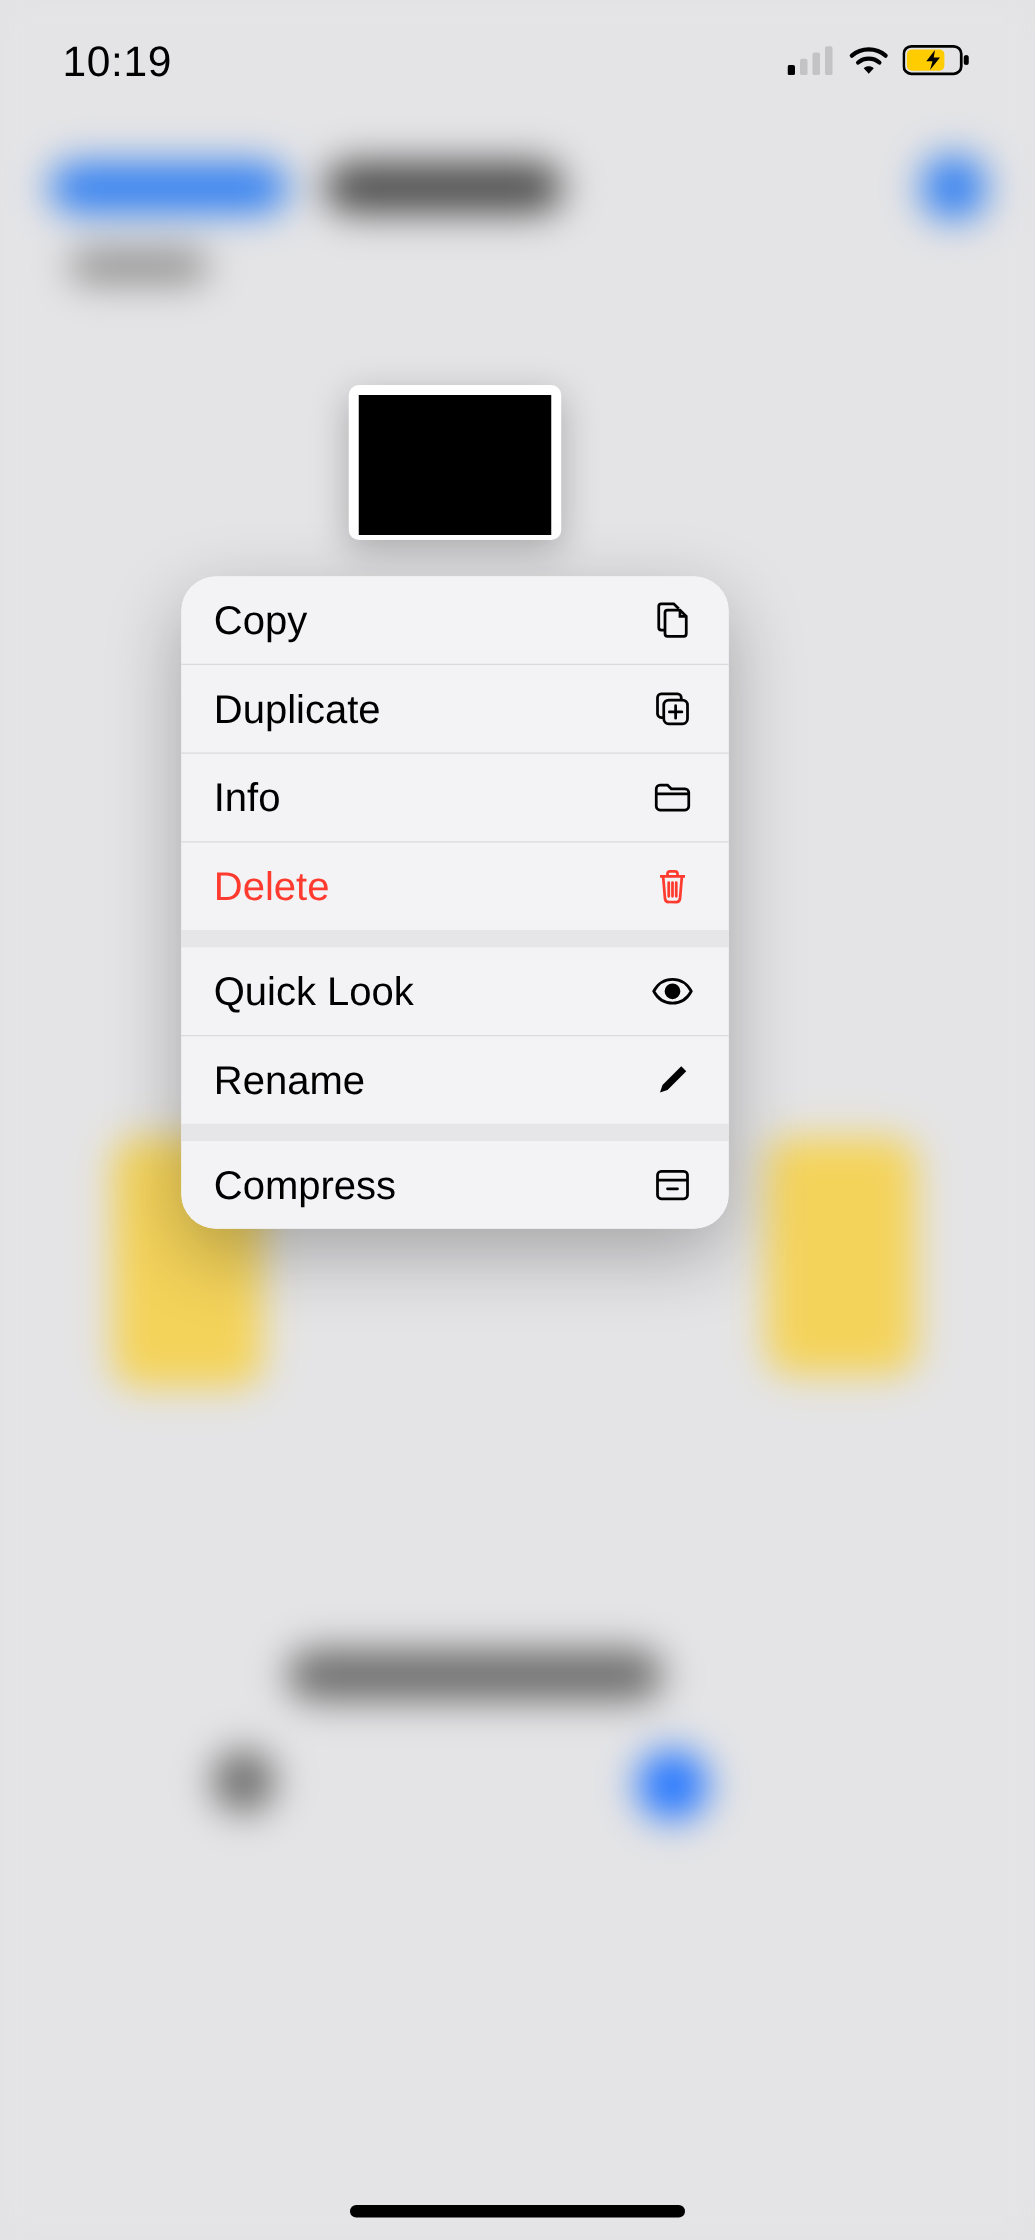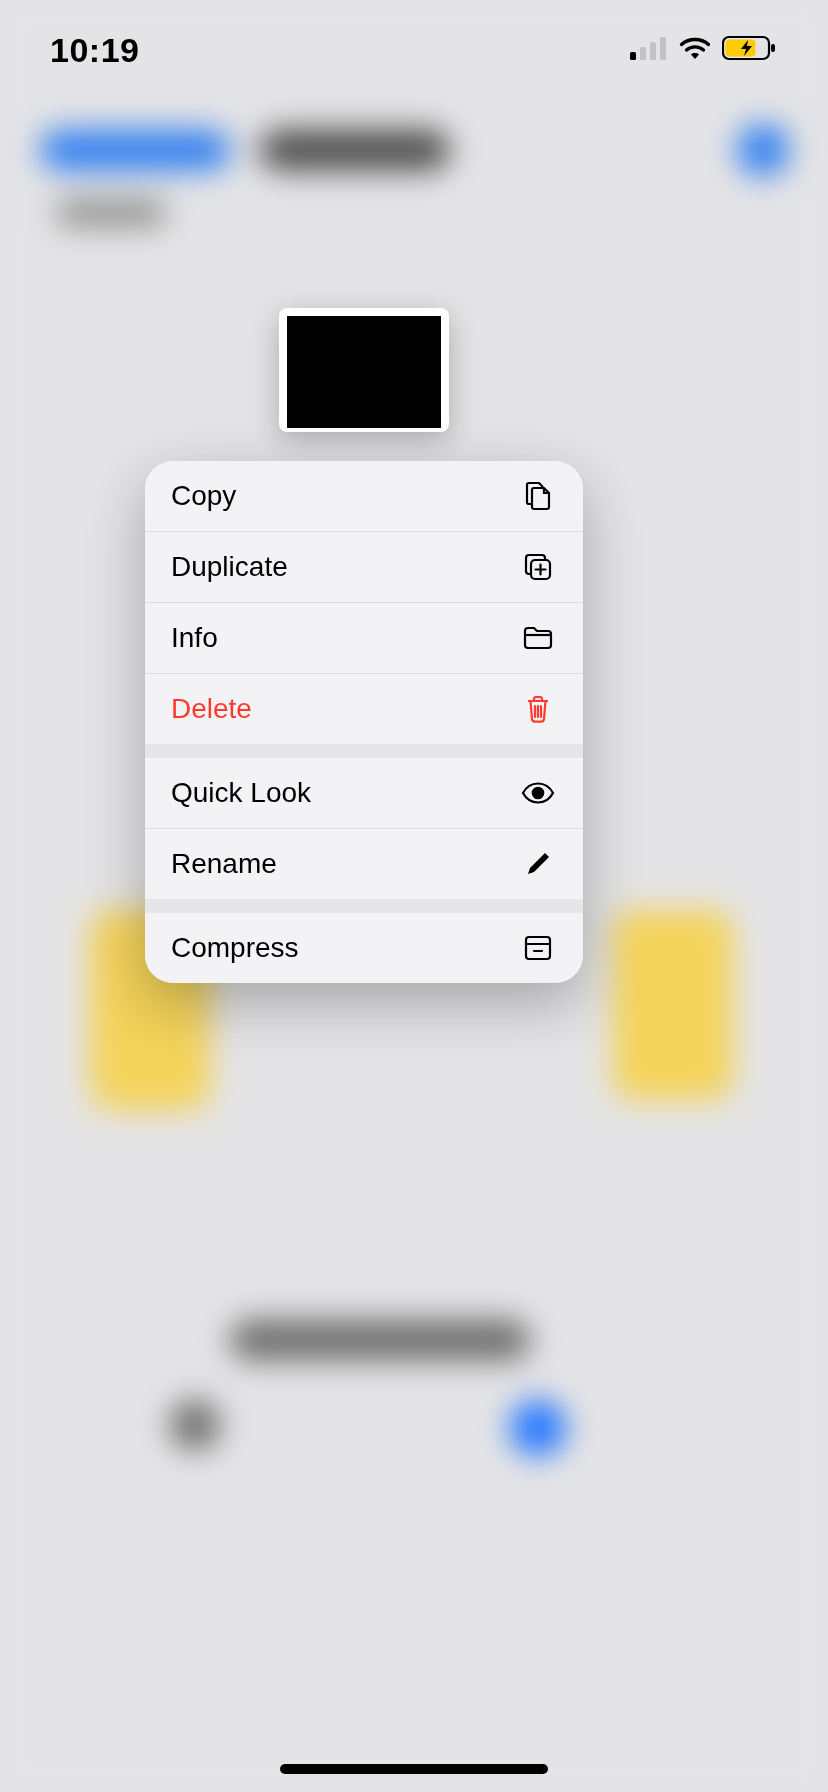--- a/index.html
+++ b/index.html
@@ -1,30 +1,30 @@
 <!DOCTYPE html>
 <html><head>
 <meta charset="utf-8">
 <style>
   html,body{margin:0;padding:0;width:828px;height:1792px;font-family:-apple-system,"SF Pro Text","Helvetica Neue",Arial,sans-serif;background:#e3e3e5;overflow:hidden;-webkit-font-smoothing:antialiased}
   
   .bg{position:absolute;inset:0;background:#e4e4e6;filter:blur(12px)}
   .bg .smudge{position:absolute;border-radius:20px;filter:blur(10px)}
   
-  .status{position:absolute;top:0;left:0;right:0;height:100px;display:flex;align-items:center;justify-content:space-between;padding:0 50px;z-index:10;font-weight:700}
+  .status{position:absolute;top:0;left:0;right:0;height:100px;display:flex;align-items:center;justify-content:space-between;padding:0 50px;z-index:10;font-weight:400}
   .status .time{font-size:34px;letter-spacing:0.5px;color:#000}
   .status .right{display:flex;align-items:center;gap:10px}
   
   .preview{position:absolute;left:279px;top:308px;width:170px;height:124px;background:#fff;border-radius:8px;box-shadow:0 8px 30px rgba(0,0,0,.25);padding:8px 8px 4px 8px;box-sizing:border-box;z-index:20}
   .preview .inner{width:100%;height:100%;background:#000}
   
   .menu{position:absolute;left:145px;top:461px;width:438px;border-radius:28px;background:#f1f1f3;box-shadow:0 20px 60px rgba(0,0,0,.28);overflow:hidden;z-index:20}
   .group{background:#f3f3f5}
   .gap{height:14px;background:#e6e6e8}
-  .row{display:flex;align-items:center;justify-content:space-between;height:70px;padding:0 28px 0 26px;font-size:28px;color:#000;border-top:1px solid rgba(0,0,0,.10)}
+  .row{display:flex;align-items:center;justify-content:space-between;height:70px;padding:0 28px 0 26px;font-size:32px;color:#000;border-top:1px solid rgba(0,0,0,.10)}
   .group .row:first-child{border-top:none}
   .row.destructive{color:#ff3b30}
   .row .icon{display:flex;align-items:center;justify-content:center;width:34px;height:34px}
   .row .icon svg{display:block}
   .row.hl{outline:4px solid #ff1a1a;outline-offset:-4px}
   
   .home{position:absolute;bottom:18px;left:50%;transform:translateX(-50%);width:268px;height:10px;border-radius:6px;background:#000;z-index:30}
 </style>
 </head>
 <body>

